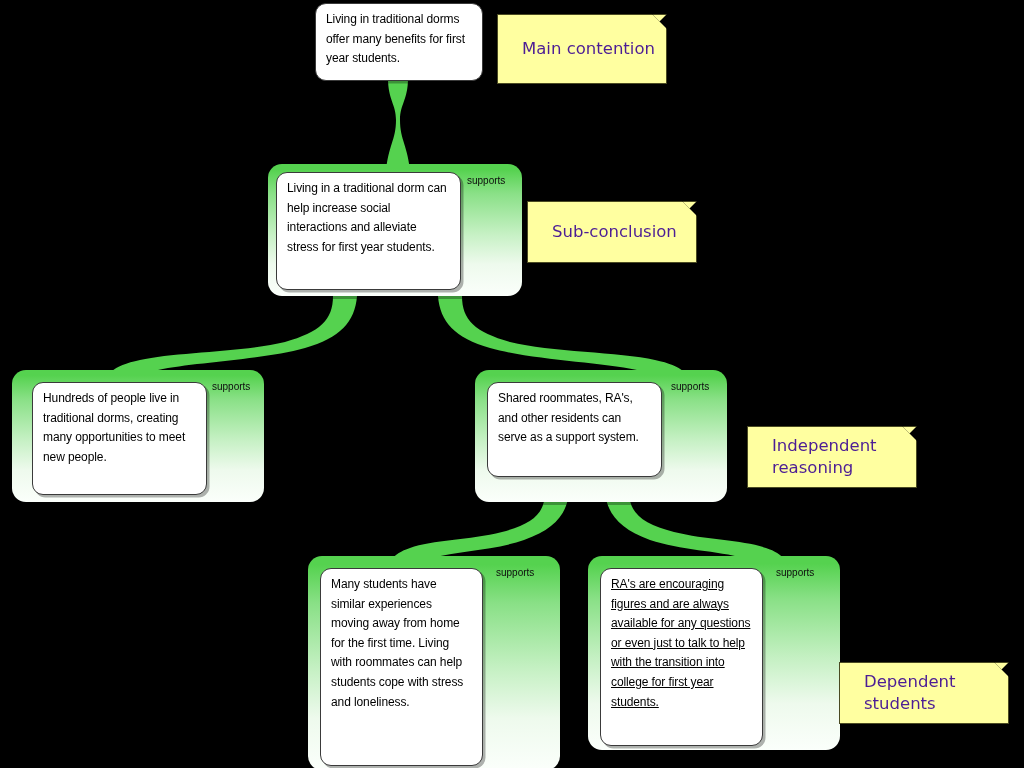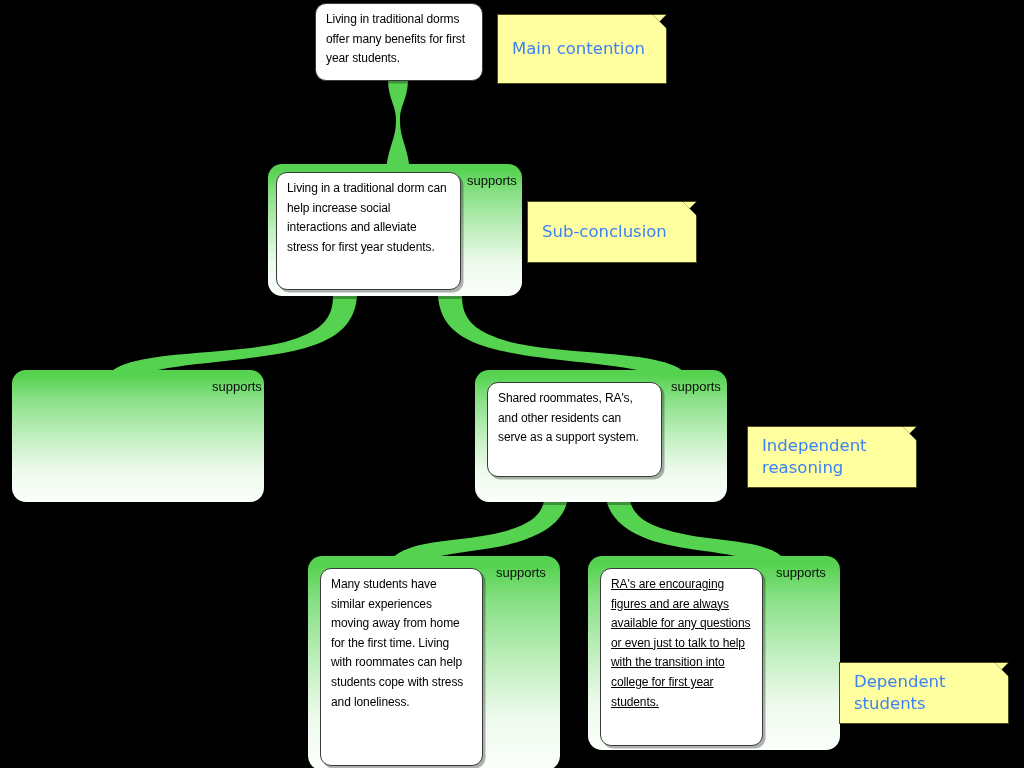--- a/index.html
+++ b/index.html
@@ -60,21 +60,21 @@
     font-size: 12px;
     line-height: 19.6px;
     color: #000000;
     letter-spacing: -0.1px;
     white-space: pre-line;
   }
 
   .supports-label {
     position: absolute;
     font-family: "Liberation Sans", sans-serif;
-    font-size: 13px;
+    font-size: 10px;
     line-height: 15px;
     color: #0d0d0d;
   }
 
   
   .sticky {
     position: absolute;
     z-index: 3;
     background: #ffffa0;
     border: 1.3px solid #4a4a22;
@@ -102,22 +102,22 @@
     background: #ffffa0;
     border-left: 1.3px solid #4a4a22;
     border-bottom: 1.3px solid #4a4a22;
     clip-path: polygon(100% 0, 0 100%, 100% 100%);
     transform: scaleX(-1) scaleY(-1);
   }
   .sticky-text {
     font-family: "DejaVu Sans", sans-serif;
     font-size: 16.5px;
     line-height: 22px;
-    color: #3b82f6;
-    padding-left: 14px;
+    color: #4c1d95;
+    padding-left: 24px;
     white-space: pre-line;
   }
 </style>
 </head>
 <body>
 
 <div id="canvas">
 
   <svg id="connectors" viewBox="0 0 1024 768" xmlns="http://www.w3.org/2000/svg">
 
@@ -172,20 +172,23 @@
   </div>
 
   <div class="node" style="left:268px; top:164px; width:254px; height:132px;">
     <div class="card" style="left:8px; top:8px; width:185px; height:118px;">
       <div class="card-text">Living in a traditional dorm can help increase social interactions and alleviate stress for first year students.</div>
     </div>
     <div class="supports-label" style="left:199px; top:9px;">supports</div>
   </div>
 
   <div class="node" style="left:12px; top:370px; width:252px; height:132px;">
+    <div class="card" style="left:20px; top:12px; width:175px; height:113px;">
+      <div class="card-text">Hundreds of people live in traditional dorms, creating many opportunities to meet new people.</div>
+    </div>
     <div class="supports-label" style="left:200px; top:9px;">supports</div>
   </div>
 
   <div class="node" style="left:475px; top:370px; width:252px; height:132px;">
     <div class="card" style="left:12px; top:12px; width:175px; height:95px;">
       <div class="card-text">Shared roommates, RA's, and other residents can serve as a support system.</div>
     </div>
     <div class="supports-label" style="left:196px; top:9px;">supports</div>
   </div>
 

